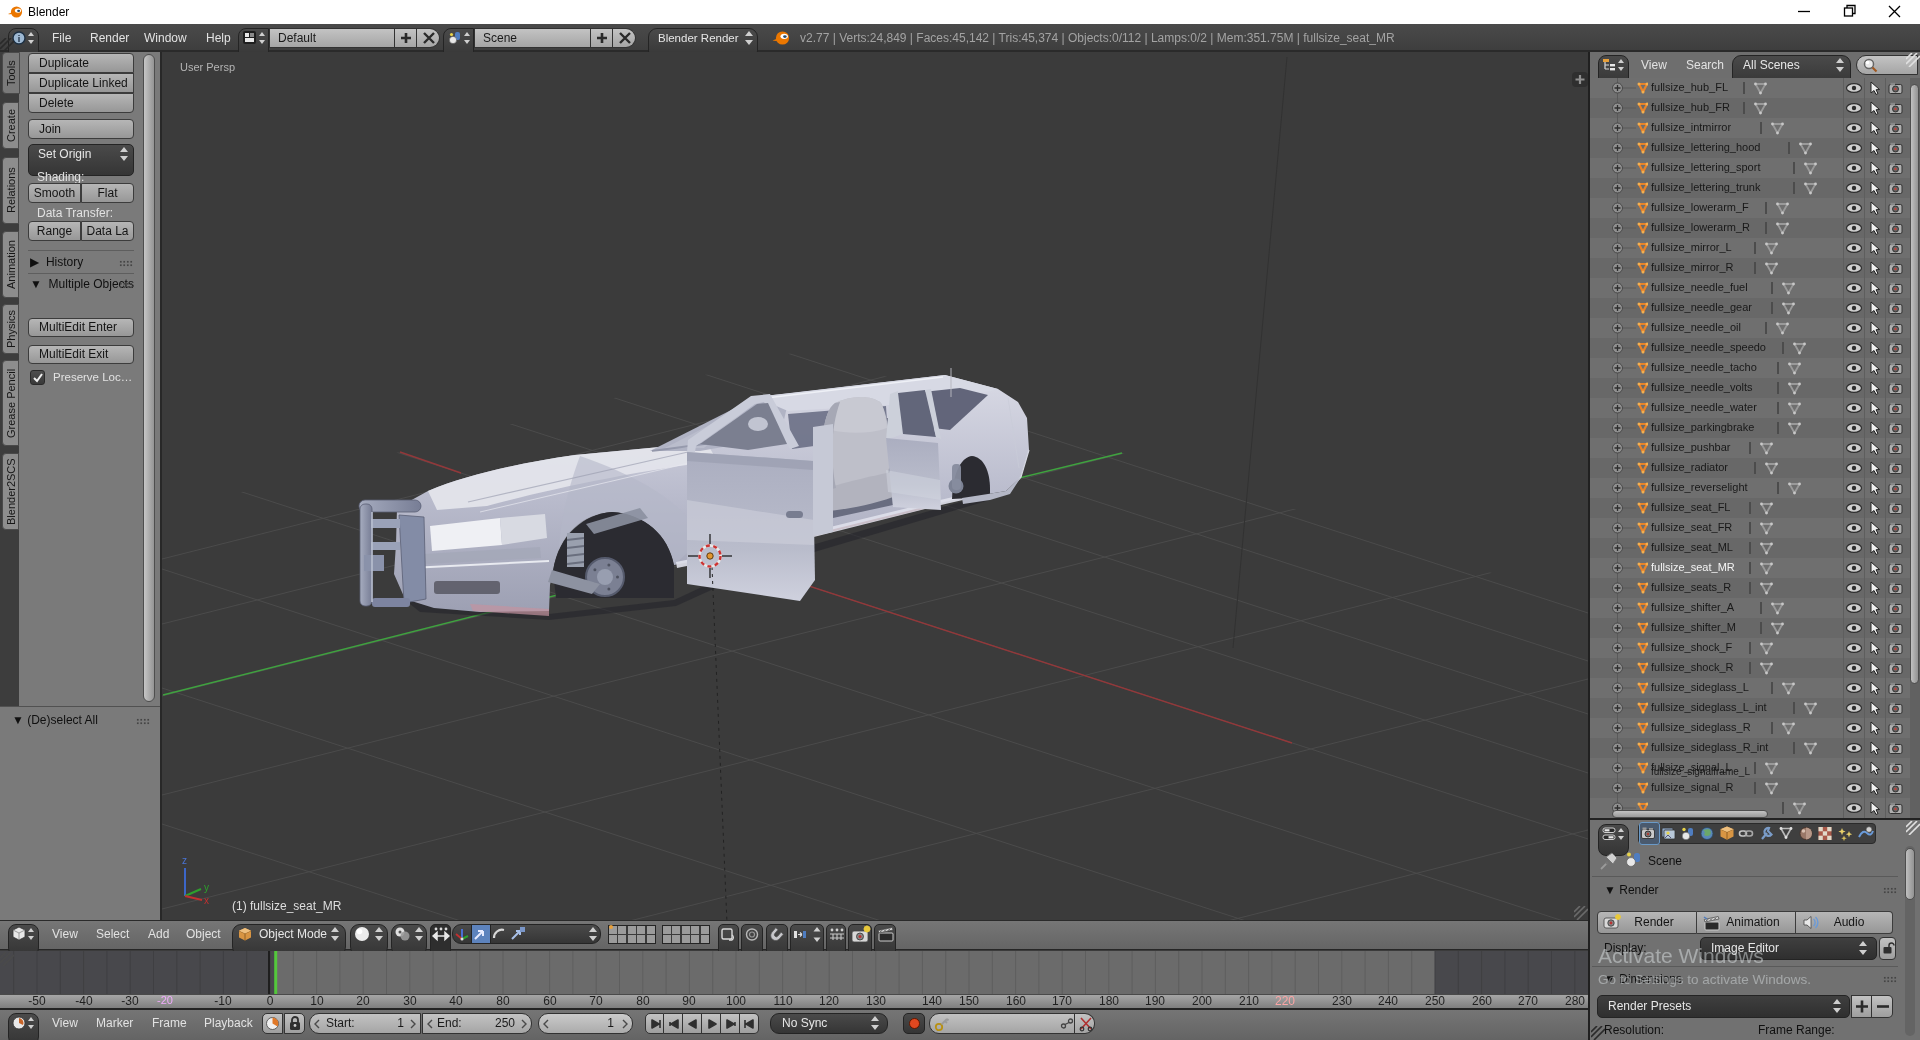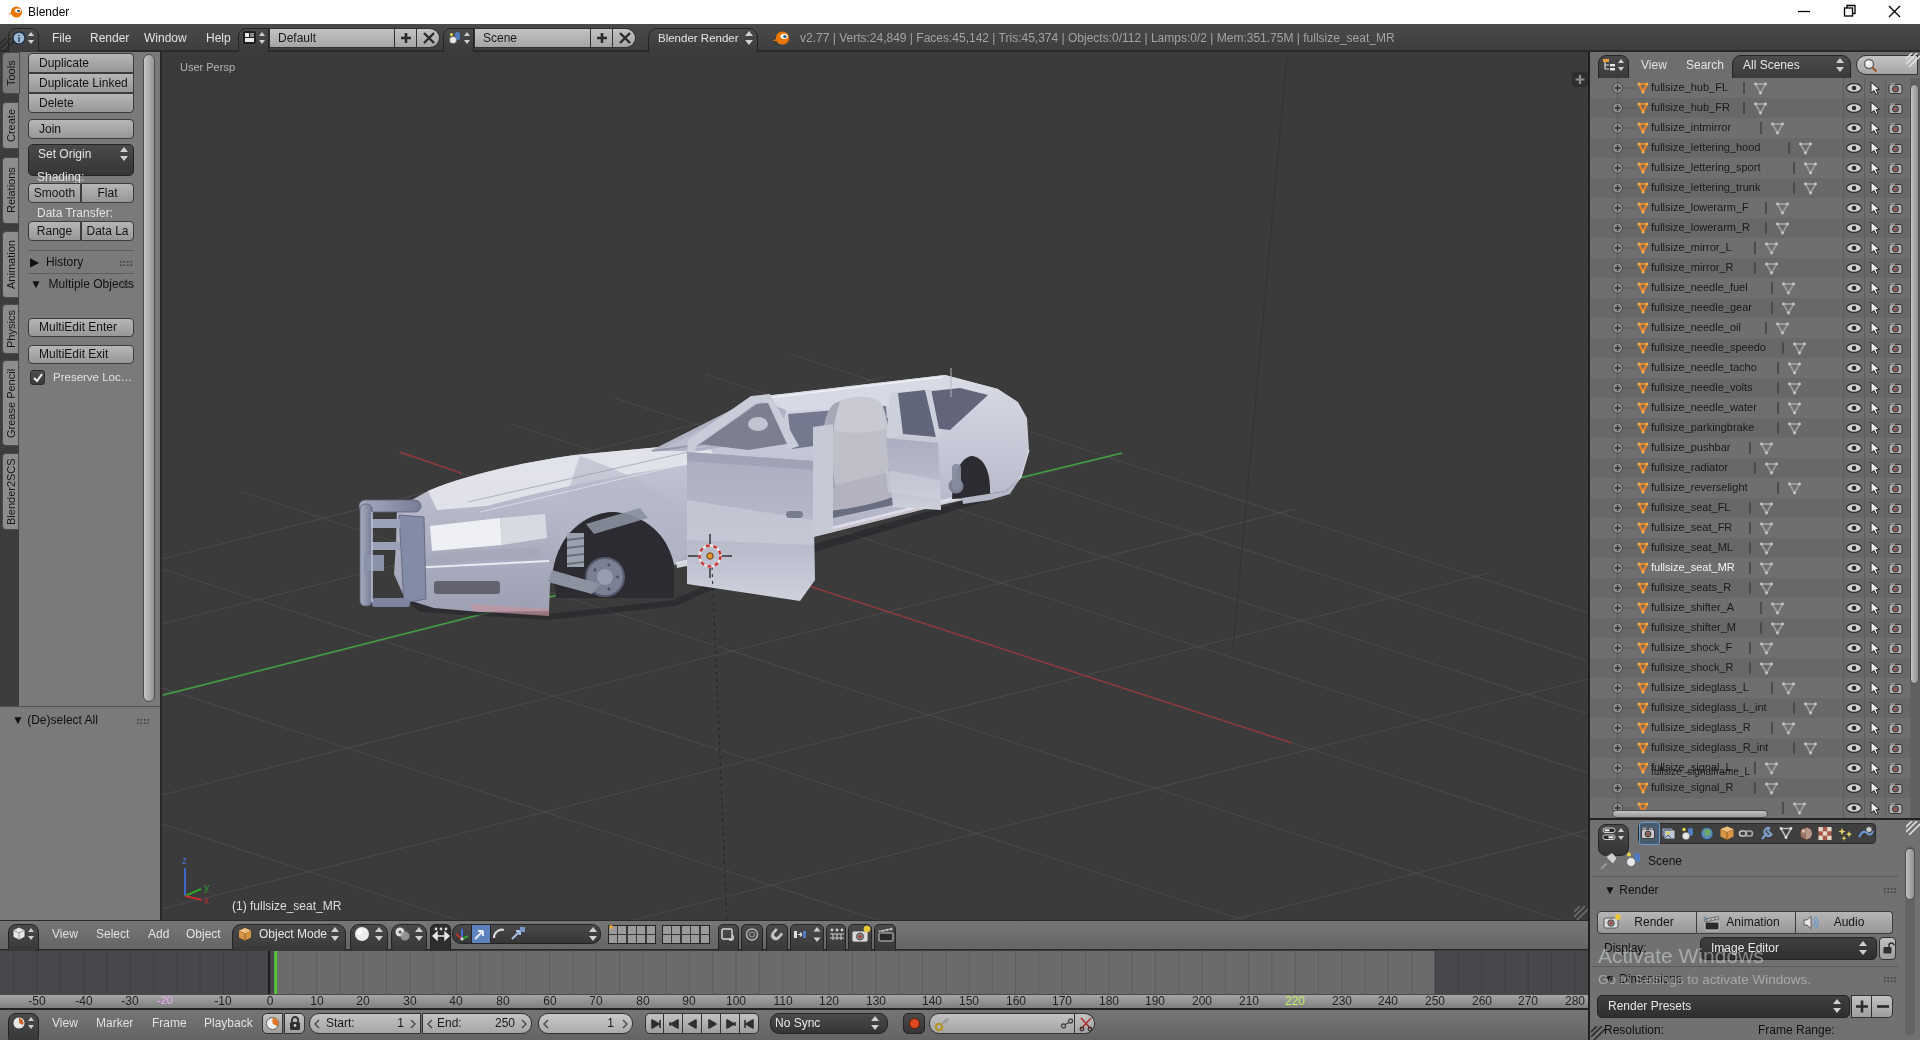--- a/index.html
+++ b/index.html
@@ -506,21 +506,21 @@
 <div class="abs" style="left:809px;top:994px;width:40px;text-align:center;font-size:12px;color:#1f1f1f">120</div>
 <div class="abs" style="left:856px;top:994px;width:40px;text-align:center;font-size:12px;color:#1f1f1f">130</div>
 <div class="abs" style="left:902px;top:994px;width:40px;text-align:right;font-size:12px;color:#1f1f1f">140</div>
 <div class="abs" style="left:949px;top:994px;width:40px;text-align:center;font-size:12px;color:#1f1f1f">150</div>
 <div class="abs" style="left:996px;top:994px;width:40px;text-align:center;font-size:12px;color:#1f1f1f">160</div>
 <div class="abs" style="left:1042px;top:994px;width:40px;text-align:center;font-size:12px;color:#1f1f1f">170</div>
 <div class="abs" style="left:1089px;top:994px;width:40px;text-align:center;font-size:12px;color:#1f1f1f">180</div>
 <div class="abs" style="left:1135px;top:994px;width:40px;text-align:center;font-size:12px;color:#1f1f1f">190</div>
 <div class="abs" style="left:1182px;top:994px;width:40px;text-align:center;font-size:12px;color:#1f1f1f">200</div>
 <div class="abs" style="left:1229px;top:994px;width:40px;text-align:center;font-size:12px;color:#1f1f1f">210</div>
-<div class="abs" style="left:1275px;top:994px;width:40px;text-align:center;font-size:12px;color:#bef264">220</div>
+<div class="abs" style="left:1275px;top:994px;width:40px;font-size:12px;color:#fca5a5">220</div>
 <div class="abs" style="left:1322px;top:994px;width:40px;text-align:center;font-size:12px;color:#1f1f1f">230</div>
 <div class="abs" style="left:1368px;top:994px;width:40px;text-align:center;font-size:12px;color:#1f1f1f">240</div>
 <div class="abs" style="left:1415px;top:994px;width:40px;text-align:center;font-size:12px;color:#1f1f1f">250</div>
 <div class="abs" style="left:1462px;top:994px;width:40px;text-align:center;font-size:12px;color:#1f1f1f">260</div>
 <div class="abs" style="left:1508px;top:994px;width:40px;text-align:center;font-size:12px;color:#1f1f1f">270</div>
 <div class="abs" style="left:1555px;top:994px;width:40px;text-align:center;font-size:12px;color:#1f1f1f">280</div>
 <div class="abs" style="left:0;top:1008px;width:1588px;height:32px;background:linear-gradient(#757575,#646464);border-top:2px solid #242424"></div>
 <div class="dark" style="left:8px;top:1013px;width:31px;border-radius:8px"></div>
 <svg class="abs" style="left:12px;top:1016px" width="24" height="14" viewBox="0 0 24 14">
     <circle cx="7" cy="7" r="6" fill="#e8e8e8" stroke="#333" stroke-width="0.8"></circle>
@@ -582,21 +582,21 @@
     <path d="M5,4 L12,8 L5,12 Z" fill="#2f2f2f" stroke="#2f2f2f" stroke-width="1.6" stroke-linejoin="round"></path>
   </svg>
 <div class="abs" style="left:721px;top:1013px;width:19px;height:21px;background:linear-gradient(#c2c2c2,#9e9e9e);border:1px solid #333;border-left:none;border-radius:0"></div>
 <svg class="abs" style="left:723px;top:1016px" width="16" height="16" viewBox="0 0 16 16">
     <path d="M4,4 L11,8 L4,12 Z M12,6 V10" fill="#2f2f2f" stroke="#2f2f2f" stroke-width="1.6" stroke-linejoin="round"></path>
   </svg>
 <div class="abs" style="left:740px;top:1013px;width:19px;height:21px;background:linear-gradient(#c2c2c2,#9e9e9e);border:1px solid #333;border-left:none;border-radius:0 5px 5px 0"></div>
 <svg class="abs" style="left:742px;top:1016px" width="16" height="16" viewBox="0 0 16 16">
     <path d="M3,4 V12 M4,8 L11,4 V12 Z" fill="#2f2f2f" stroke="#2f2f2f" stroke-width="1.6" stroke-linejoin="round"></path>
   </svg>
-<div class="dark" style="left:770px;top:1013px;width:118px;height:21px;padding-left:4px;text-align:left;line-height:19px">No Sync</div>
+<div class="dark" style="left:770px;top:1013px;width:118px;height:21px;padding-left:11px;text-align:left;line-height:19px">No Sync</div>
 <svg class="abs" style="left:870px;top:1016px" width="10" height="14" viewBox="0 0 10 14">
     <path d="M5,0 l4,5 h-8 Z M5,14 l4,-5 h-8 Z" fill="#cfcfcf"></path>
   </svg>
 <div class="abs" style="left:903px;top:1013px;width:22px;height:21px;background:linear-gradient(#4a4a4a,#353535);border:1px solid #242424;border-radius:5px"></div>
 <div class="abs" style="left:909px;top:1018px;width:11px;height:11px;border-radius:6px;background:#e04820;border:1px solid #601800"></div>
 <div class="abs" style="left:929px;top:1013px;width:136px;height:21px;background:linear-gradient(#c2c2c2,#a4a4a4);border:1px solid #333;border-radius:10px 0 0 10px"></div>
 <svg class="abs" style="left:934px;top:1016px" width="18" height="16" viewBox="0 0 18 16">
     <circle cx="5" cy="11" r="3.2" fill="none" stroke="#b89010" stroke-width="1.8"></circle>
     <path d="M7.5,8.5 L13,3 M11,5 l2,2 M13,3 l1.5,1.5" stroke="#9a9a9a" stroke-width="1.8"></path>
   </svg>

